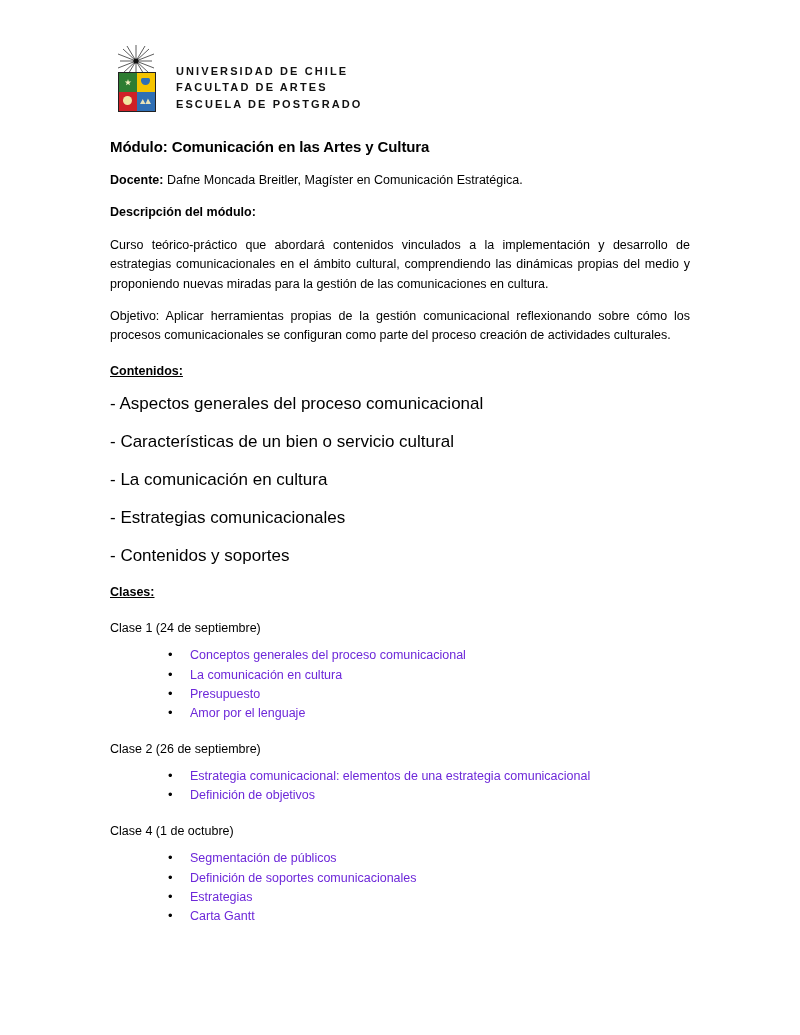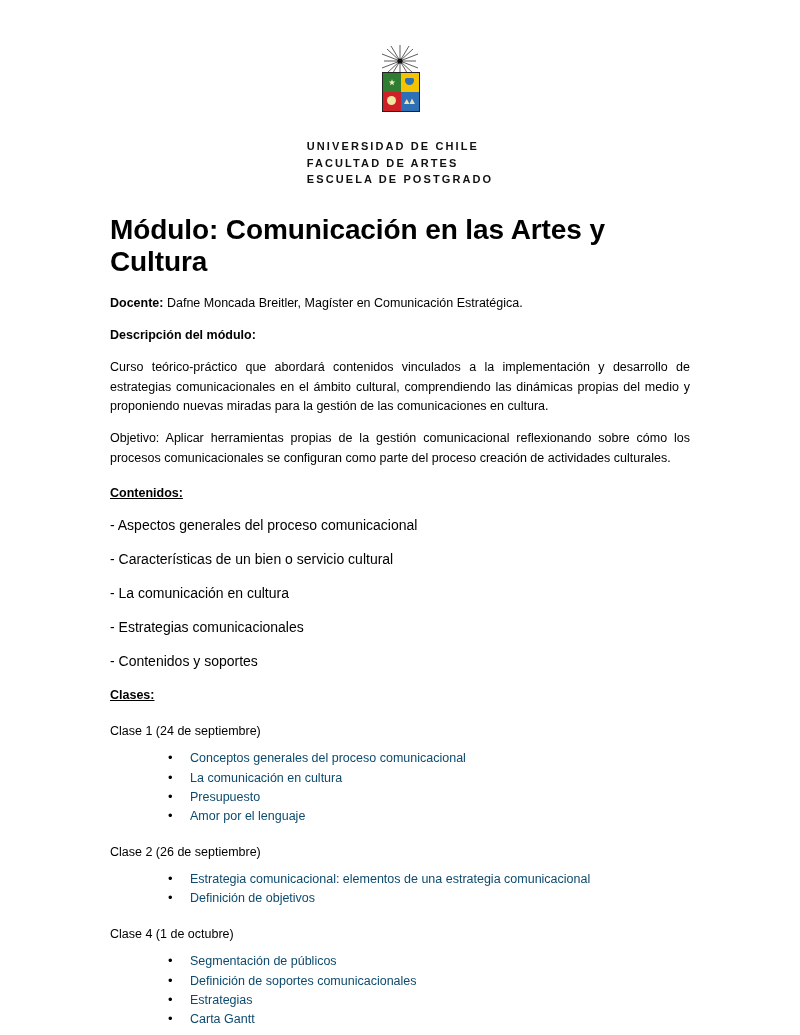--- a/index.html
+++ b/index.html
@@ -18,25 +18,24 @@
     position: relative;
     width: 800px;
     height: 1035px;
     background: #ffffff;
     box-sizing: border-box;
     padding: 40px 110px 0 110px;
   }
   
   .letterhead {
     display: flex;
-    align-items: center;
+    align-items: flex-end;
     gap: 14px;
     margin-top: 4px;
     margin-bottom: 26px;
-    flex-direction: column;
   }
   .logo-wrap {
     width: 52px;
     height: 68px;
     position: relative;
     flex: none;
   }
   .logo-star {
     position: absolute;
     left: 4px;
@@ -100,58 +99,58 @@
   }
   .letterhead-text div {
     font-size: 11px;
     font-weight: bold;
     letter-spacing: 2.1px;
     color: #111;
     white-space: nowrap;
   }
   
   h1.doc-title {
-    font-size: 28px;
+    font-size: 15px;
     font-weight: bold;
     margin: 0 0 16px 0;
     letter-spacing: -0.1px;
     color: #000;
   }
   p {
     margin: 0 0 13px 0;
     font-size: 12.5px;
     line-height: 1.55;
     color: #000;
   }
   p.justify { text-align: justify; }
   .b { font-weight: bold; }
   .u { text-decoration: underline; font-weight: bold; }
   .section-label {
     margin: 16px 0 12px 0;
   }
   .content-line {
     margin: 0 0 16px 0;
-    font-size: 14px;
+    font-size: 17px;
     line-height: 1.3;
   }
   .class-head {
     margin: 16px 0 8px 0;
     font-size: 12.5px;
   }
   ul.bullets {
     margin: 0 0 6px 0;
     padding: 0 0 0 58px;
     list-style: none;
   }
   ul.bullets li {
     font-size: 12.5px;
     line-height: 1.55;
     position: relative;
     padding-left: 22px;
-    color: #0c4a6e;
+    color: #6d28d9;
   }
   ul.bullets li::before {
     content: "\2022";
     position: absolute;
     left: 0;
     top: -1px;
     font-size: 13px;
     color: #000;
   }
 </style>

